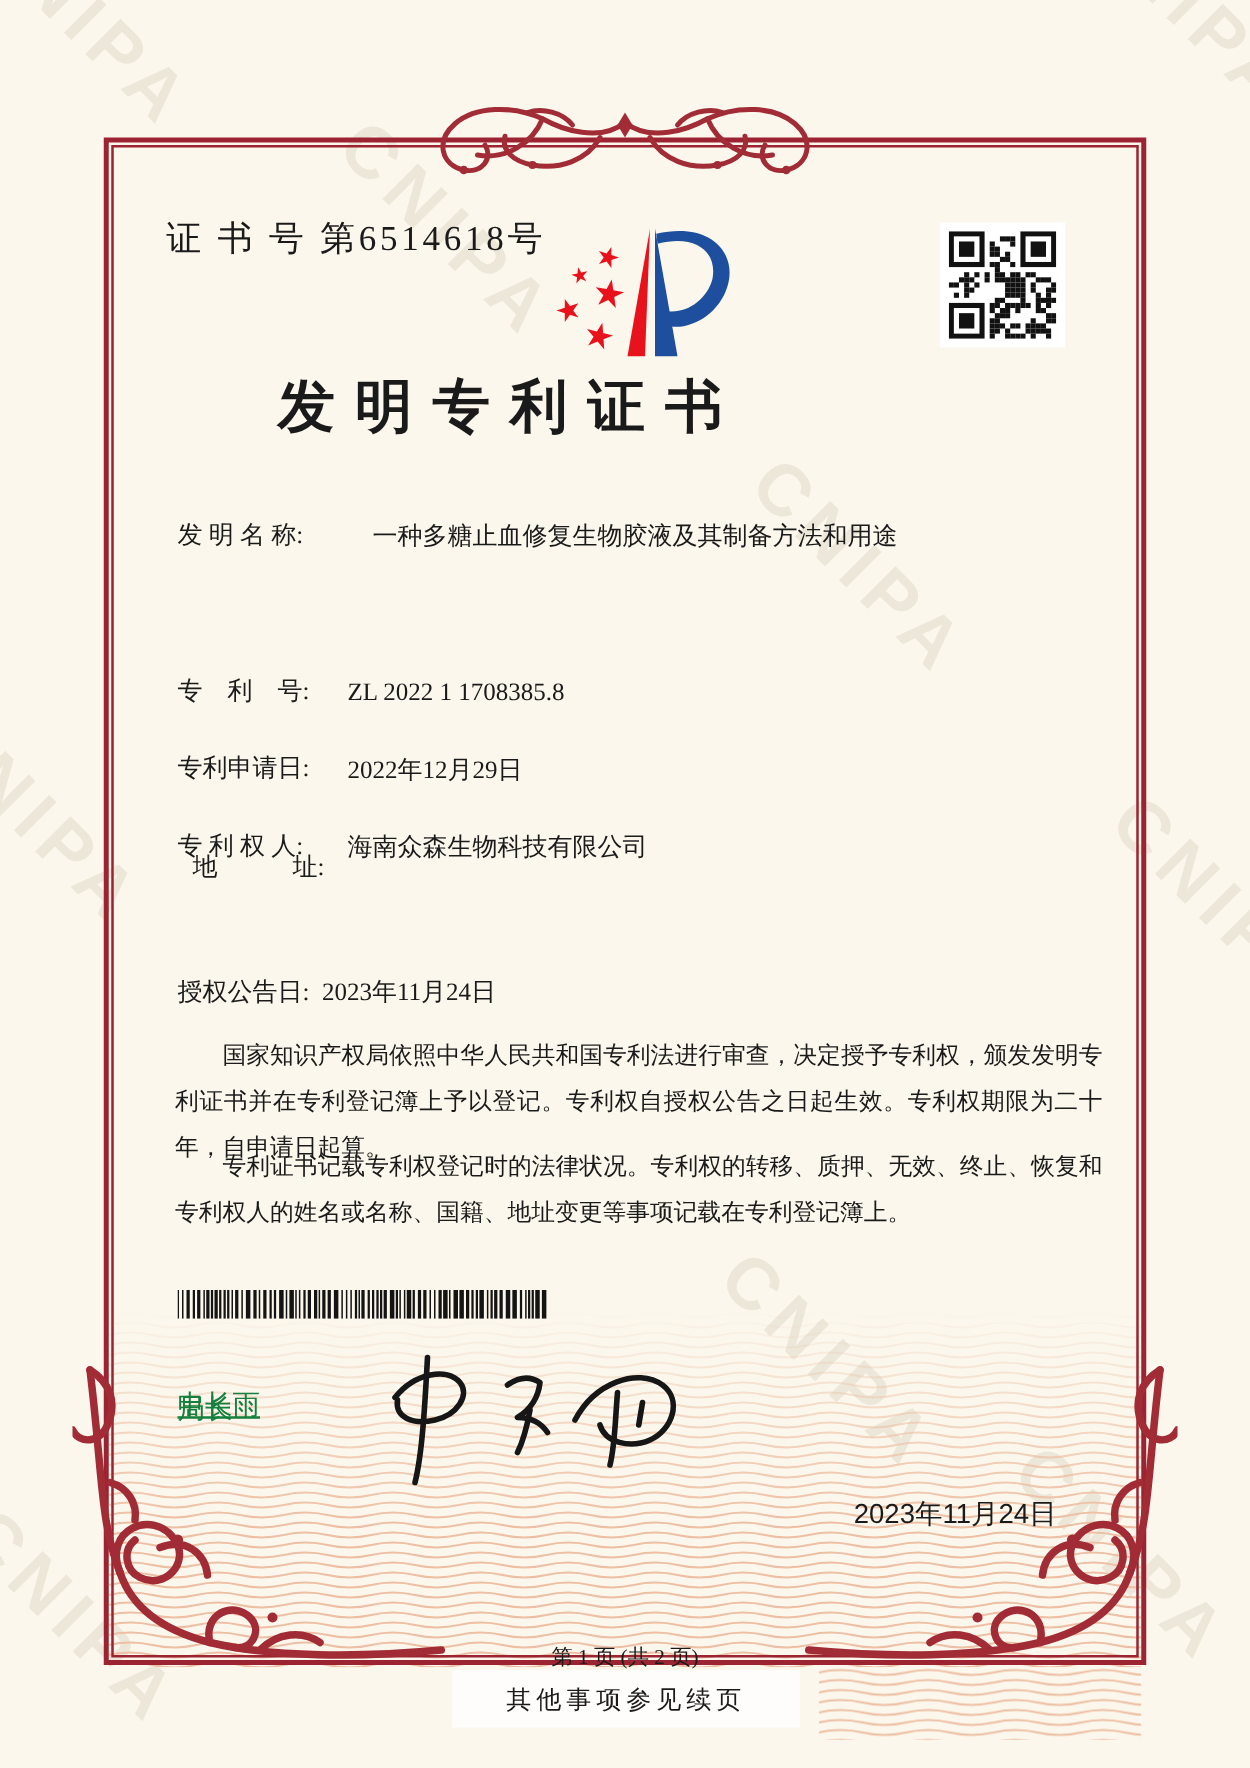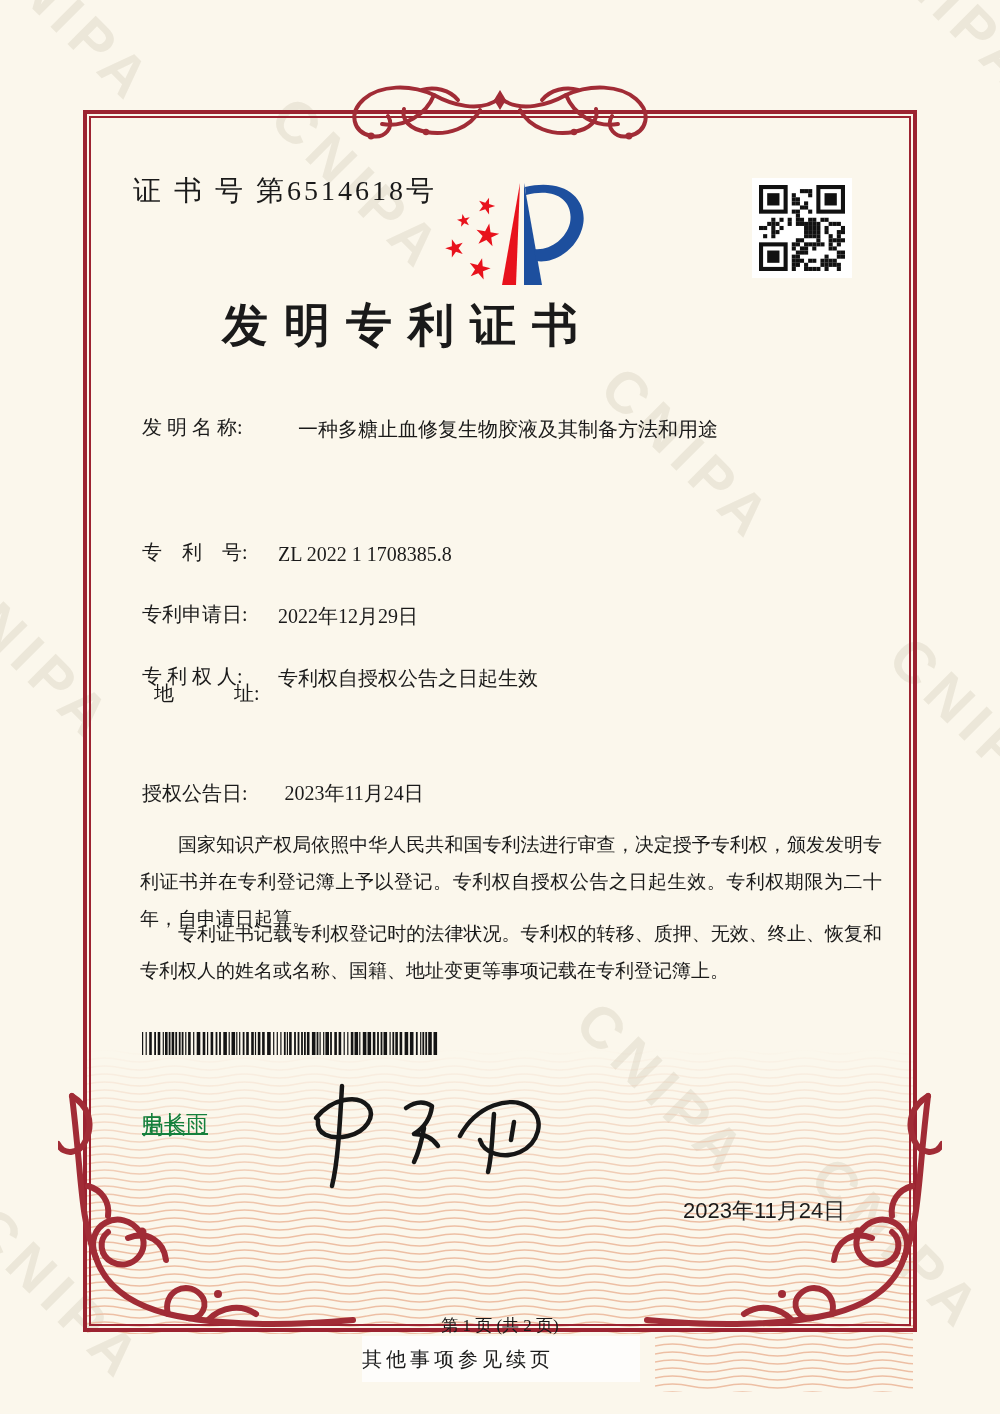--- a/index.html
+++ b/index.html
@@ -29,40 +29,40 @@
   .logo{position:absolute;left:424px;top:163px;width:175px;height:128px;}
   .qr{position:absolute;left:752px;top:178px;width:100px;height:100px;background:#fff;
       display:flex;align-items:center;justify-content:center;}
 
   .title{position:absolute;left:0;top:295px;width:800px;text-align:center;
          font-size:46px;font-weight:bold;letter-spacing:16px;text-indent:16px;}
   .frow{position:absolute;left:142px;font-size:20px;display:flex;}
   .frow .lab{display:inline-block;width:136px;flex:none;}
   .frow .val{display:inline-block;max-width:600px;line-height:30px;}
   .grantrow{position:absolute;left:142px;top:780px;width:740px;font-size:20px;display:flex;}
-  .grantrow .cell{display:flex;gap:27px;}
+  .grantrow .cell{display:flex;}
   .grantrow .lab{display:inline-block;}
   .grantrow .val{margin-left:10px;}
 
   .para{position:absolute;left:140px;width:742px;font-size:19px;line-height:37px;
         text-indent:2em;text-align:justify;}
 
   .barcode{position:absolute;left:142px;top:1032px;width:298px;height:23px;}
 
   .signer{position:absolute;left:142px;font-family:"Liberation Sans","DejaVu Sans",sans-serif;
           font-size:22px;color:#15803d;text-align:center;}
   .sig{position:absolute;left:278px;top:1082px;width:270px;height:115px;}
 
   .issuedate{position:absolute;left:683px;top:1196px;font-size:22px;
          font-family:"Liberation Sans","DejaVu Sans",sans-serif;}
 
   .pageno{position:absolute;left:0;top:1314px;width:1000px;text-align:center;font-size:17px;}
 
   .footerbox{position:absolute;left:362px;top:1336px;width:278px;height:46px;background:#fefdfb;
-             display:flex;align-items:center;}
+             display:flex;align-items:center;justify-content:center;}
   .footerbox span{font-size:20px;letter-spacing:4px;}
 
   .orn{position:absolute;pointer-events:none;}
 </style>
 </head>
 <body>
 
 <div class="page">
 
   <span class="wm" style="left:-40px;top:-18px;">CNIPA</span>
@@ -308,21 +308,21 @@
   <div class="frow" style="top:539px;">
     <span class="lab">专　利　号:</span>
     <span class="val">ZL 2022 1 1708385.8</span>
   </div>
   <div class="frow" style="top:601px;">
     <span class="lab">专利申请日:</span>
     <span class="val">2022年12月29日</span>
   </div>
   <div class="frow" style="top:663px;">
     <span class="lab">专 利 权 人:</span>
-    <span class="val">专利权自授权公告之日起生效</span>
+    <span class="val">海南众森生物科技有限公司</span>
   </div>
   <div class="frow" style="top:680px;margin-left:12px;">
     <span class="lab">地　　　址:</span>
   </div>
 
   <div class="grantrow">
     <span class="cell" style="width:370px;">
       <span class="lab">授权公告日:</span>
       <span class="val">2023年11月24日</span>
     </span>

